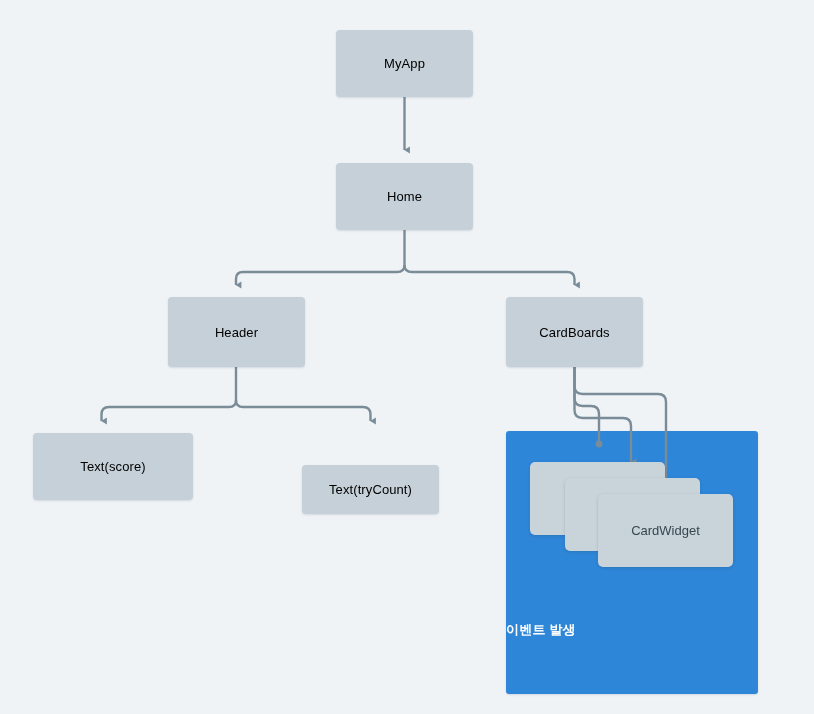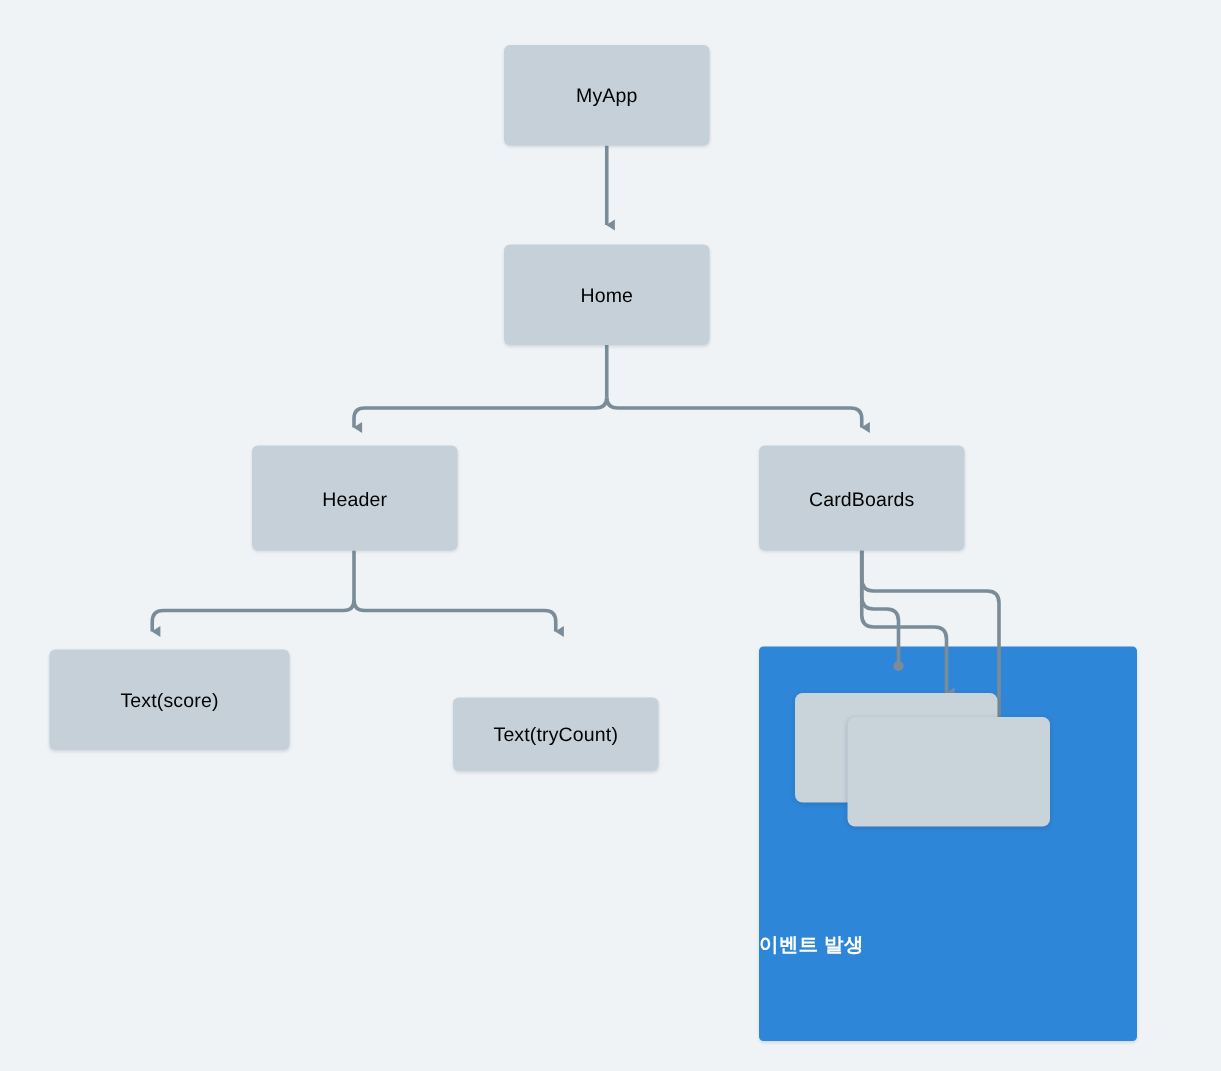--- a/index.html
+++ b/index.html
@@ -162,14 +162,17 @@
   <div class="node" id="node-text-trycount" style="left:302px; top:433px; width:137px; height:49px;margin-top:32px;">
     <span class="node-label">Text(tryCount)</span>
   </div>
 
   <div class="card" id="card-1">
     <span class="card-label"></span>
   </div>
   <div class="card" id="card-2">
     <span class="card-label"></span>
   </div>
+  <div class="card" id="card-3">
+    <span class="card-label">CardWidget</span>
+  </div>
 
 </div>
 
 </body></html>

